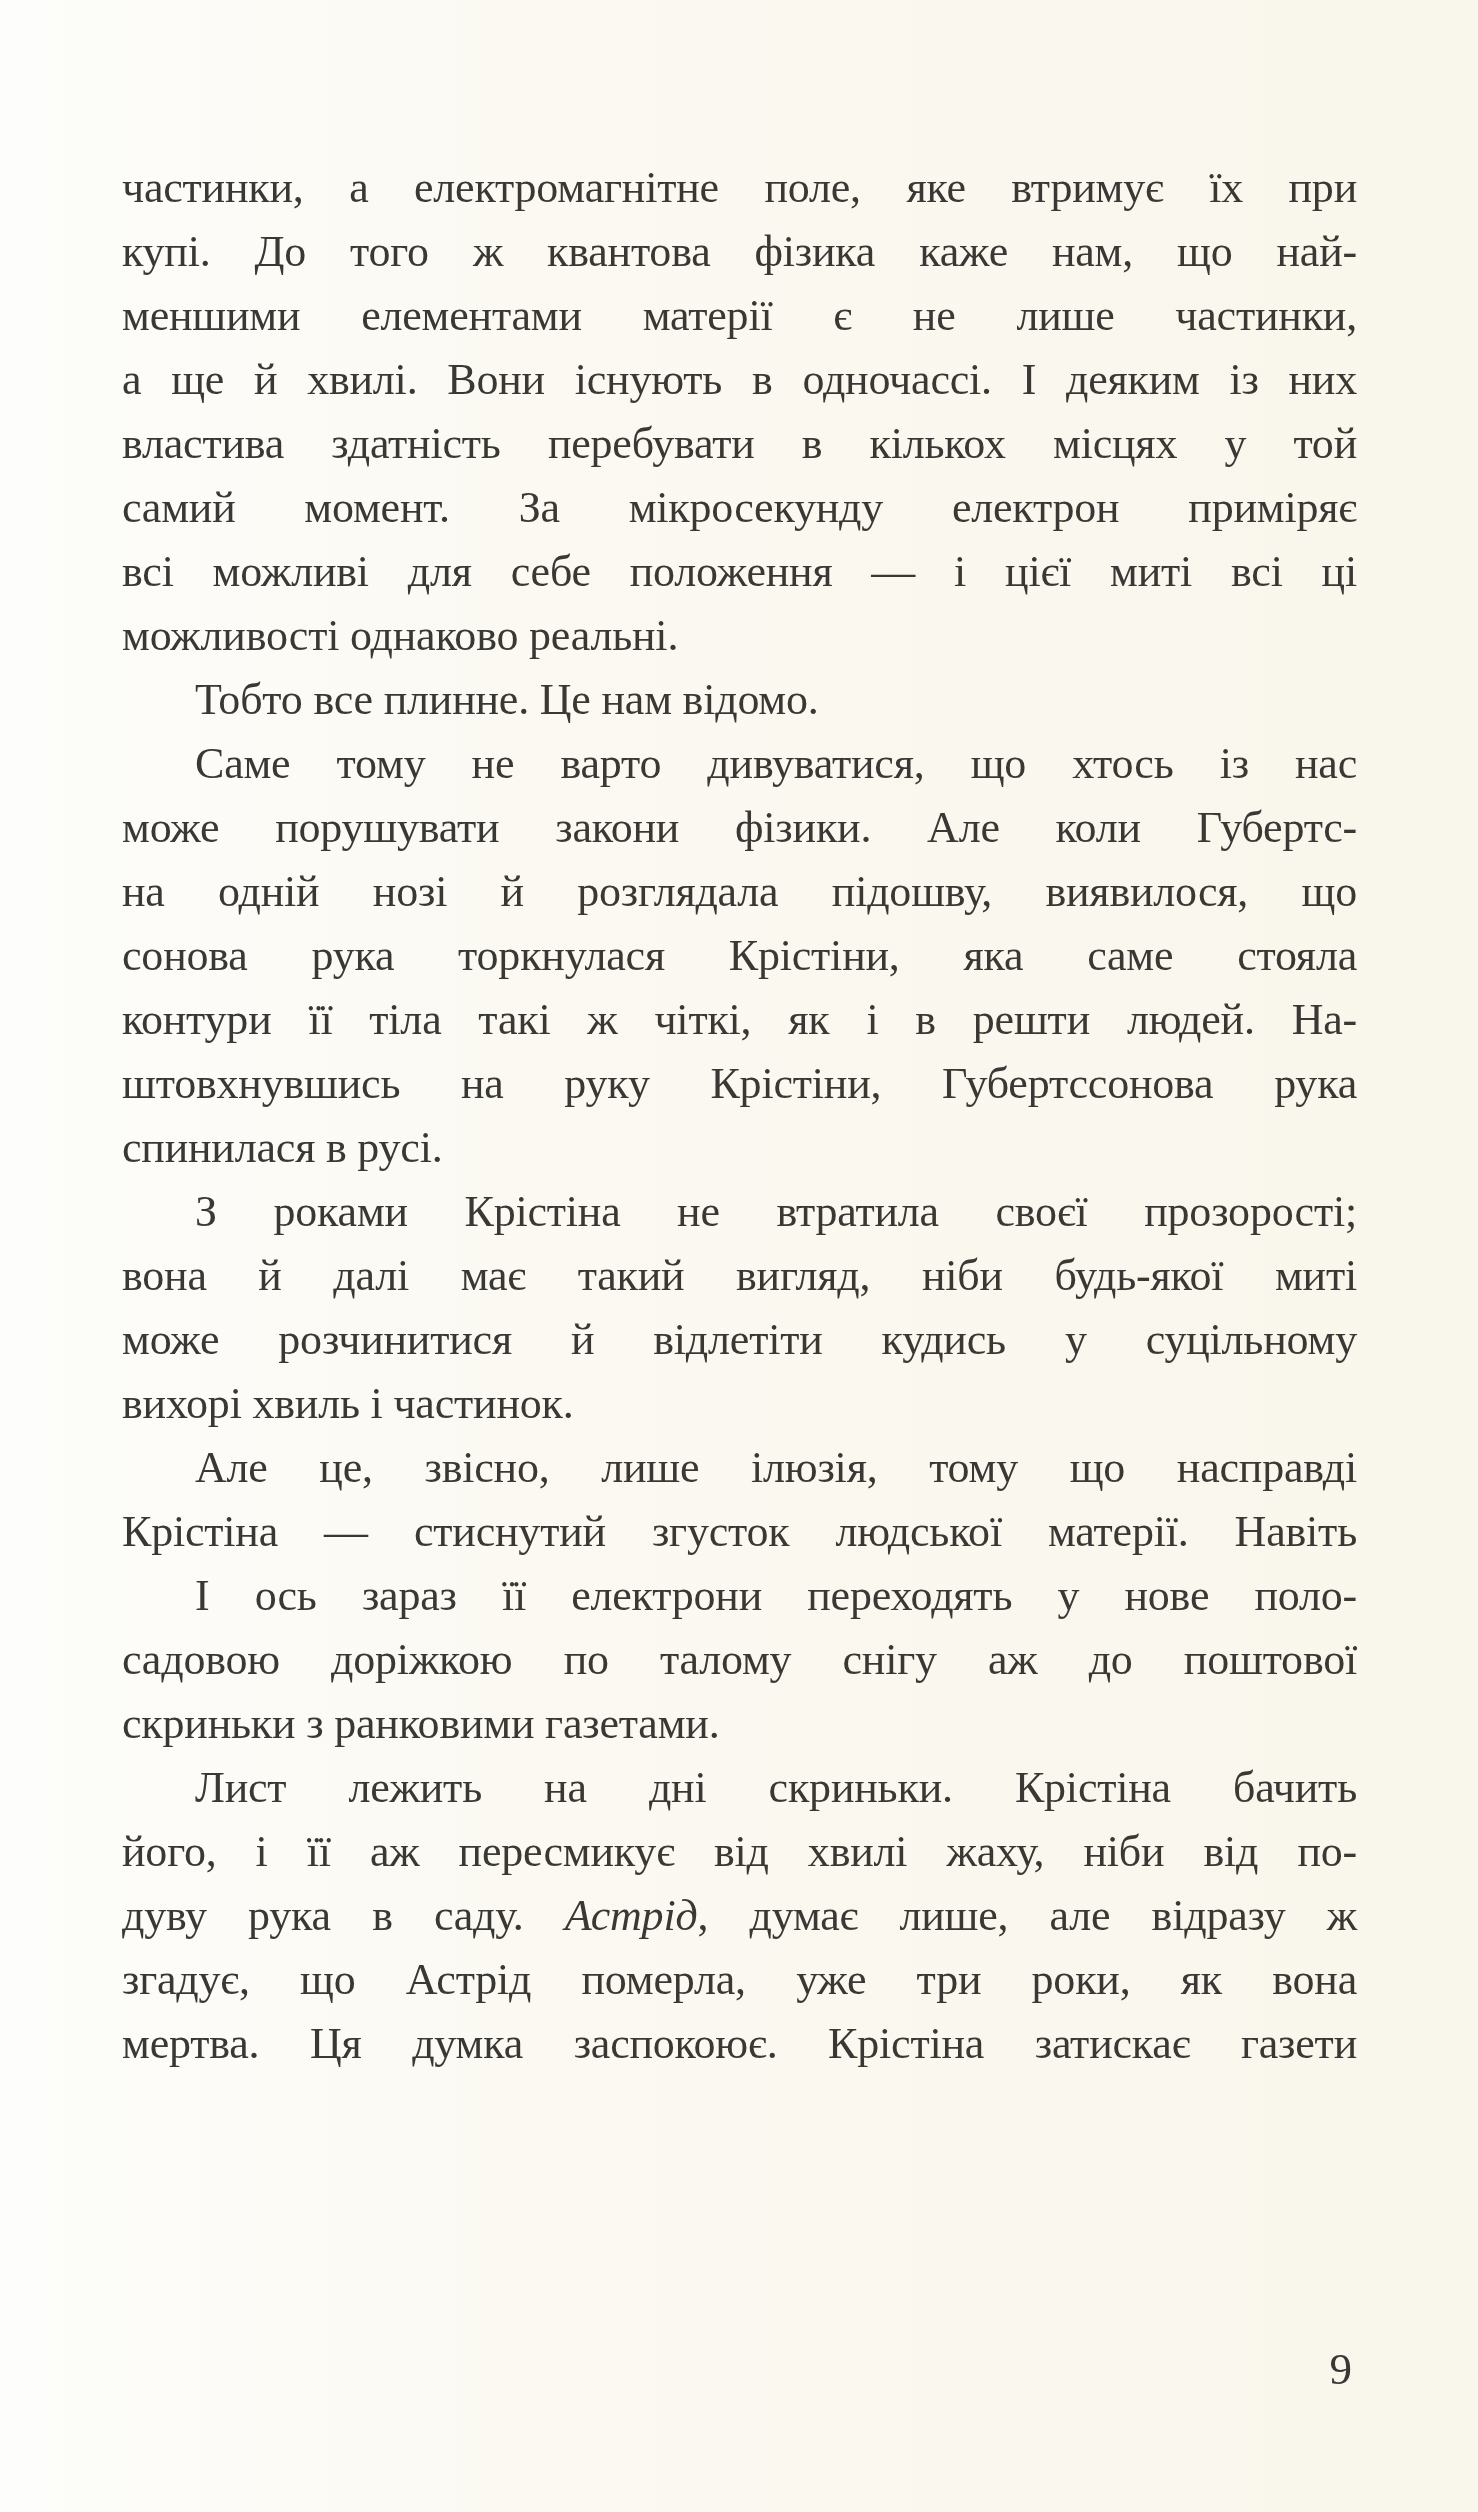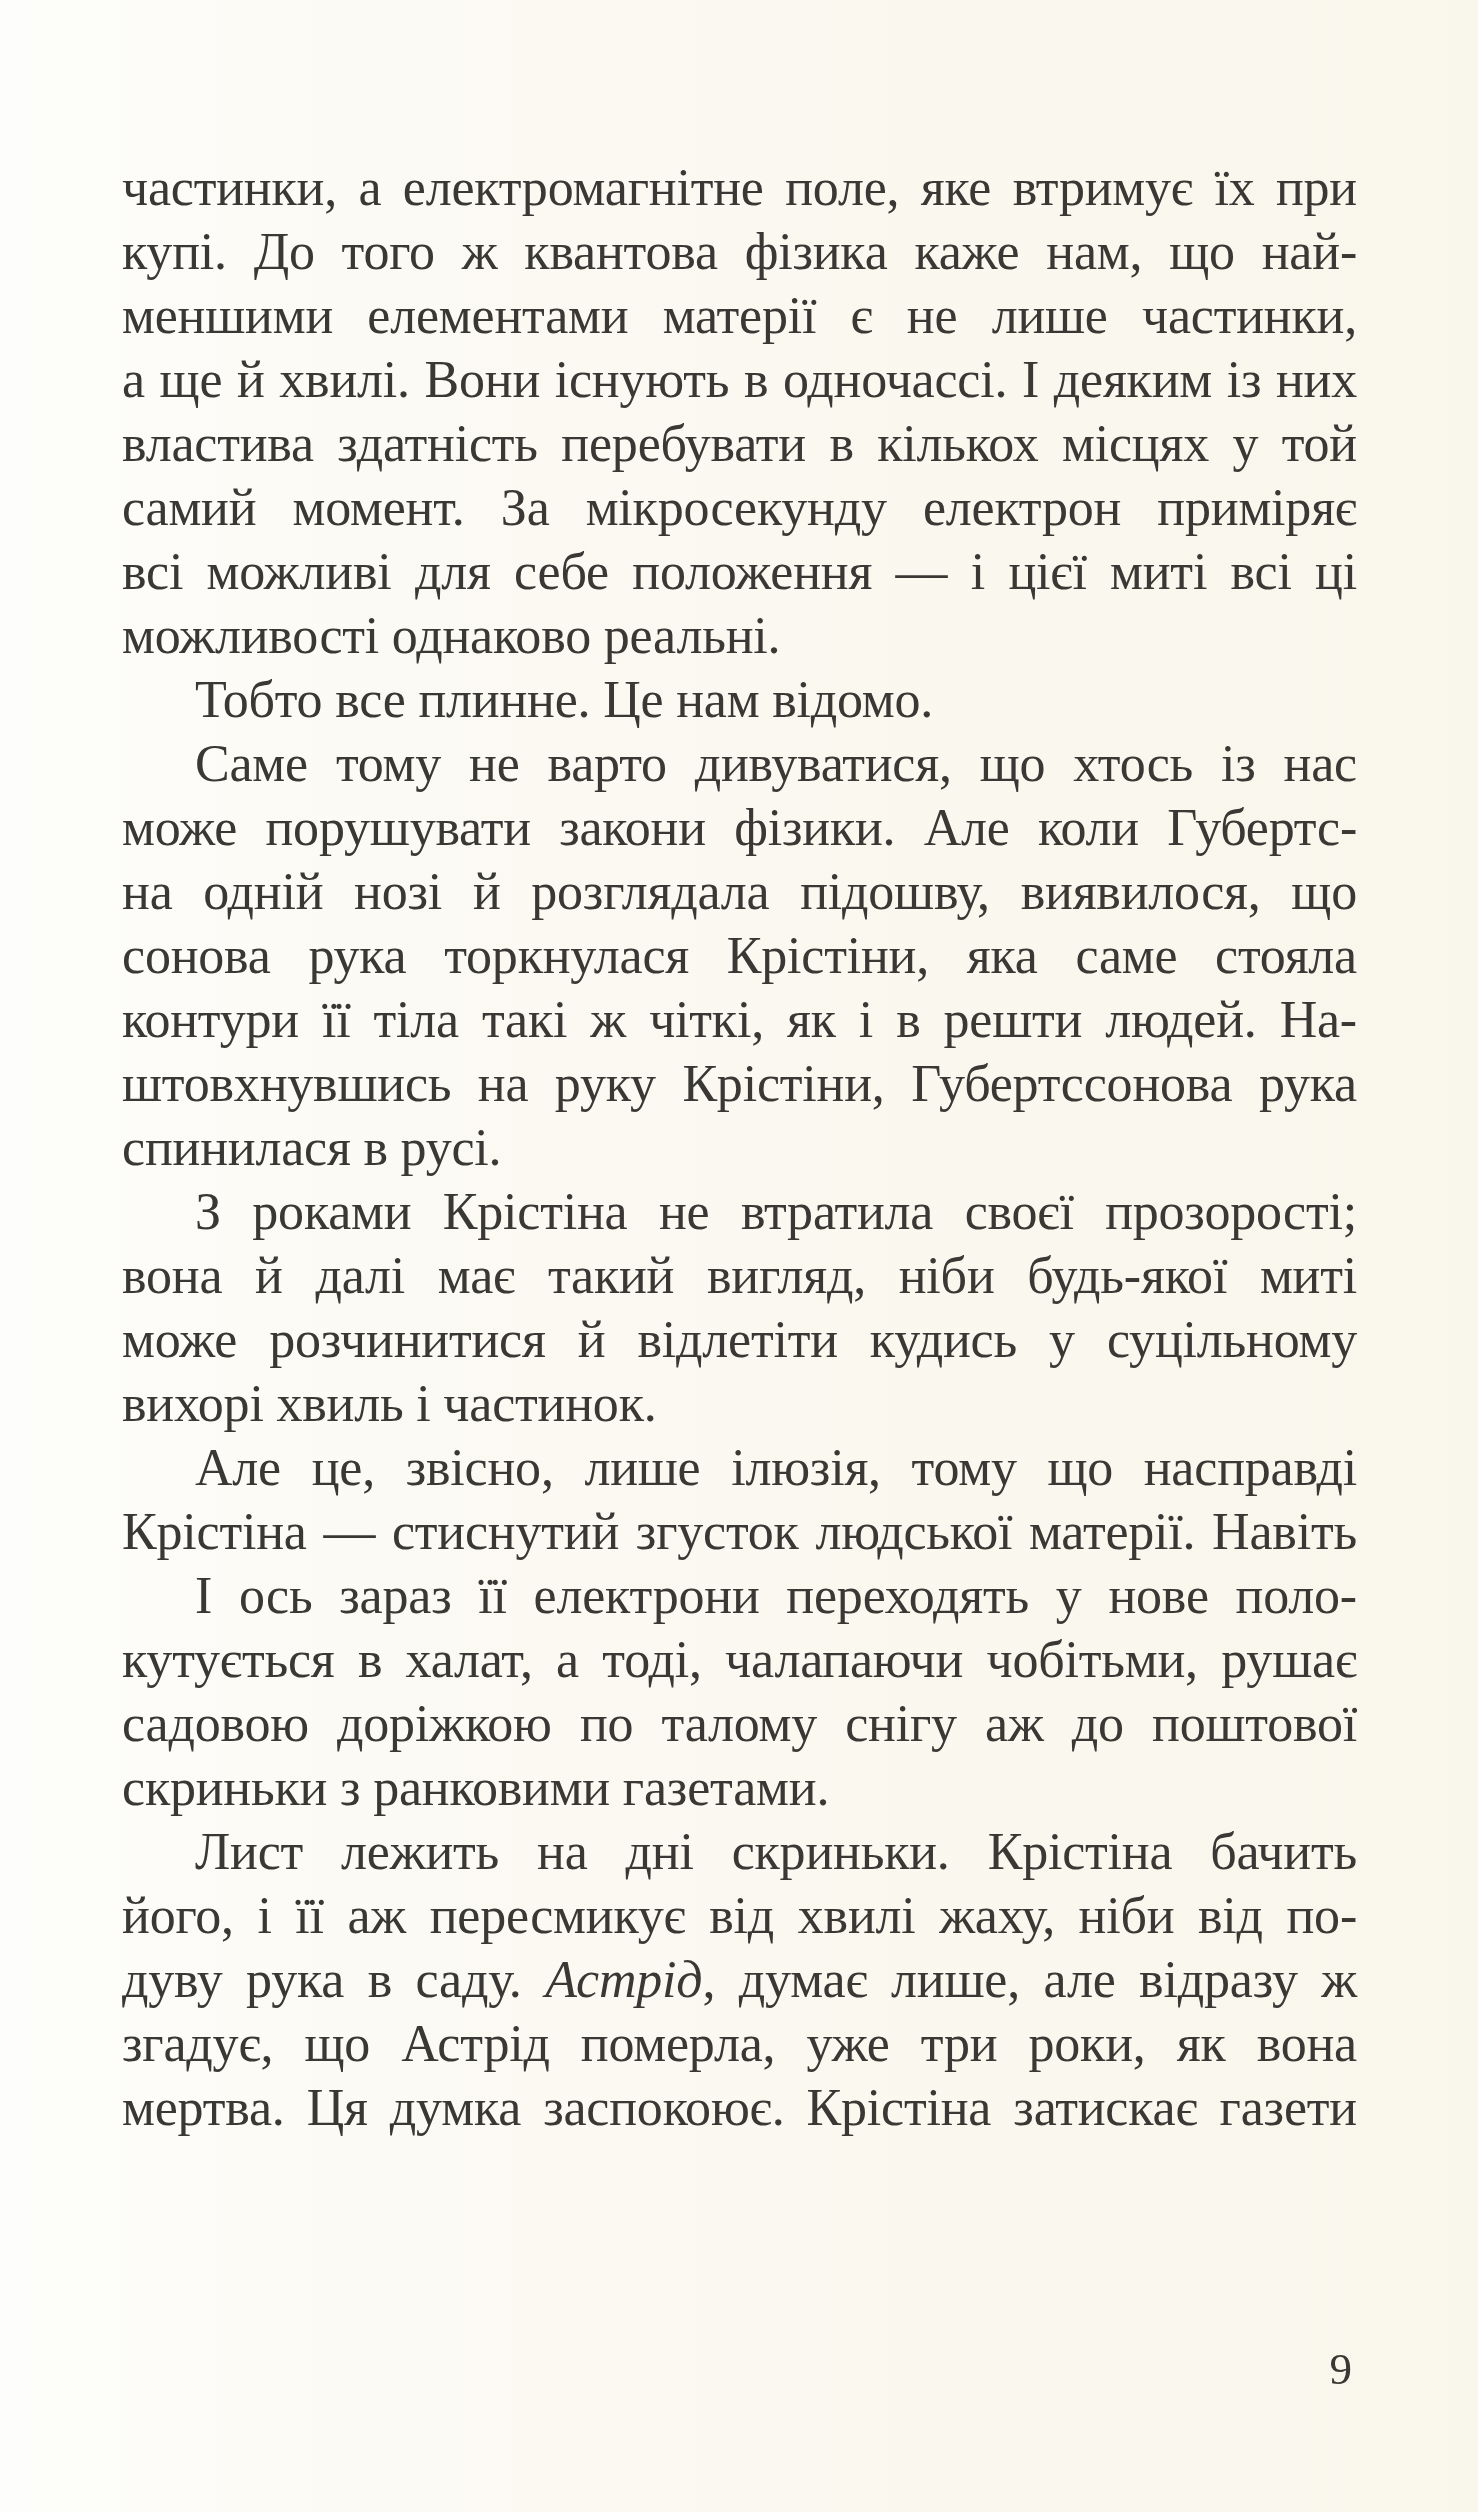--- a/index.html
+++ b/index.html
@@ -24,21 +24,21 @@
   .text-block {
     position: absolute;
     left: 122px;
     top: 156px;
     width: 1235px;
   }
   .line {
     display: block;
     height: 64px;
     line-height: 64px;
-    font-size: 52px;
+    font-size: 44px;
     letter-spacing: -0.2px;
     text-align: justify;
     text-align-last: justify;
     white-space: normal;
     overflow: visible;
   }
   .line.last {
     text-align: center;
     text-align-last: left;
   }
@@ -95,21 +95,20 @@
       <div class="line last">вихорі хвиль і частинок.</div>
     </div>
 
     <div class="paragraph">
       <div class="line indent">Але це, звісно, лише ілюзія, тому що насправді</div>
       <div class="line">Крістіна — стиснутий згусток людської матерії. Навіть</div>
     </div>
 
     <div class="paragraph">
       <div class="line indent">І ось зараз її електрони переходять у нове поло-</div>
-      <div class="line">кутується в халат, а тоді, чалапаючи чобітьми, рушає</div>
       <div class="line">садовою доріжкою по талому снігу аж до поштової</div>
       <div class="line last">скриньки з ранковими газетами.</div>
     </div>
 
     <div class="paragraph">
       <div class="line indent">Лист лежить на дні скриньки. Крістіна бачить</div>
       <div class="line">його, і її аж пересмикує від хвилі жаху, ніби від по-</div>
       <div class="line"><span>дуву рука в саду. </span><i>Астрід</i><span>, думає лише, але відразу ж</span></div>
       <div class="line">згадує, що Астрід померла, уже три роки, як вона</div>
       <div class="line">мертва. Ця думка заспокоює. Крістіна затискає газети</div>

